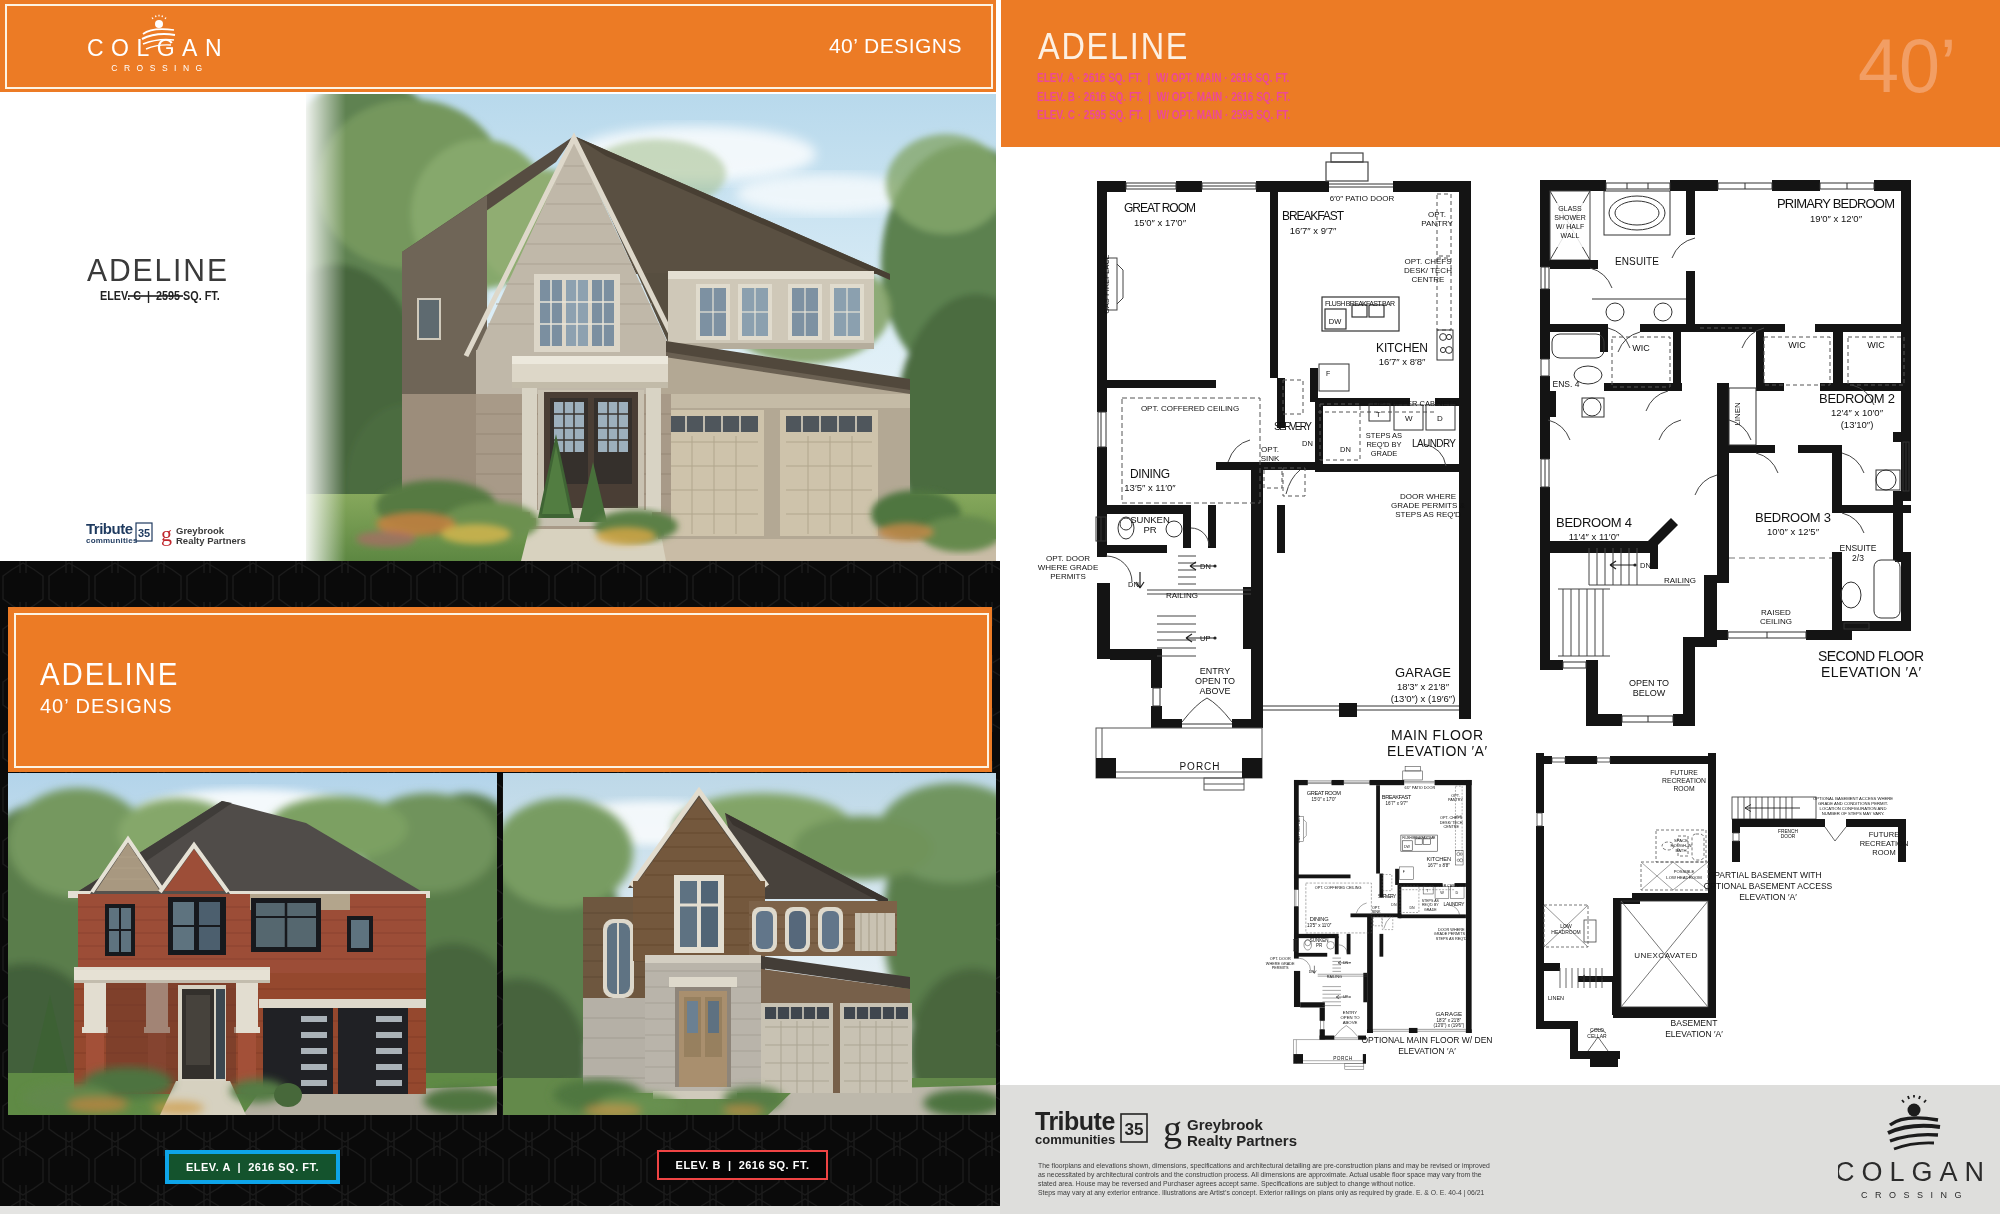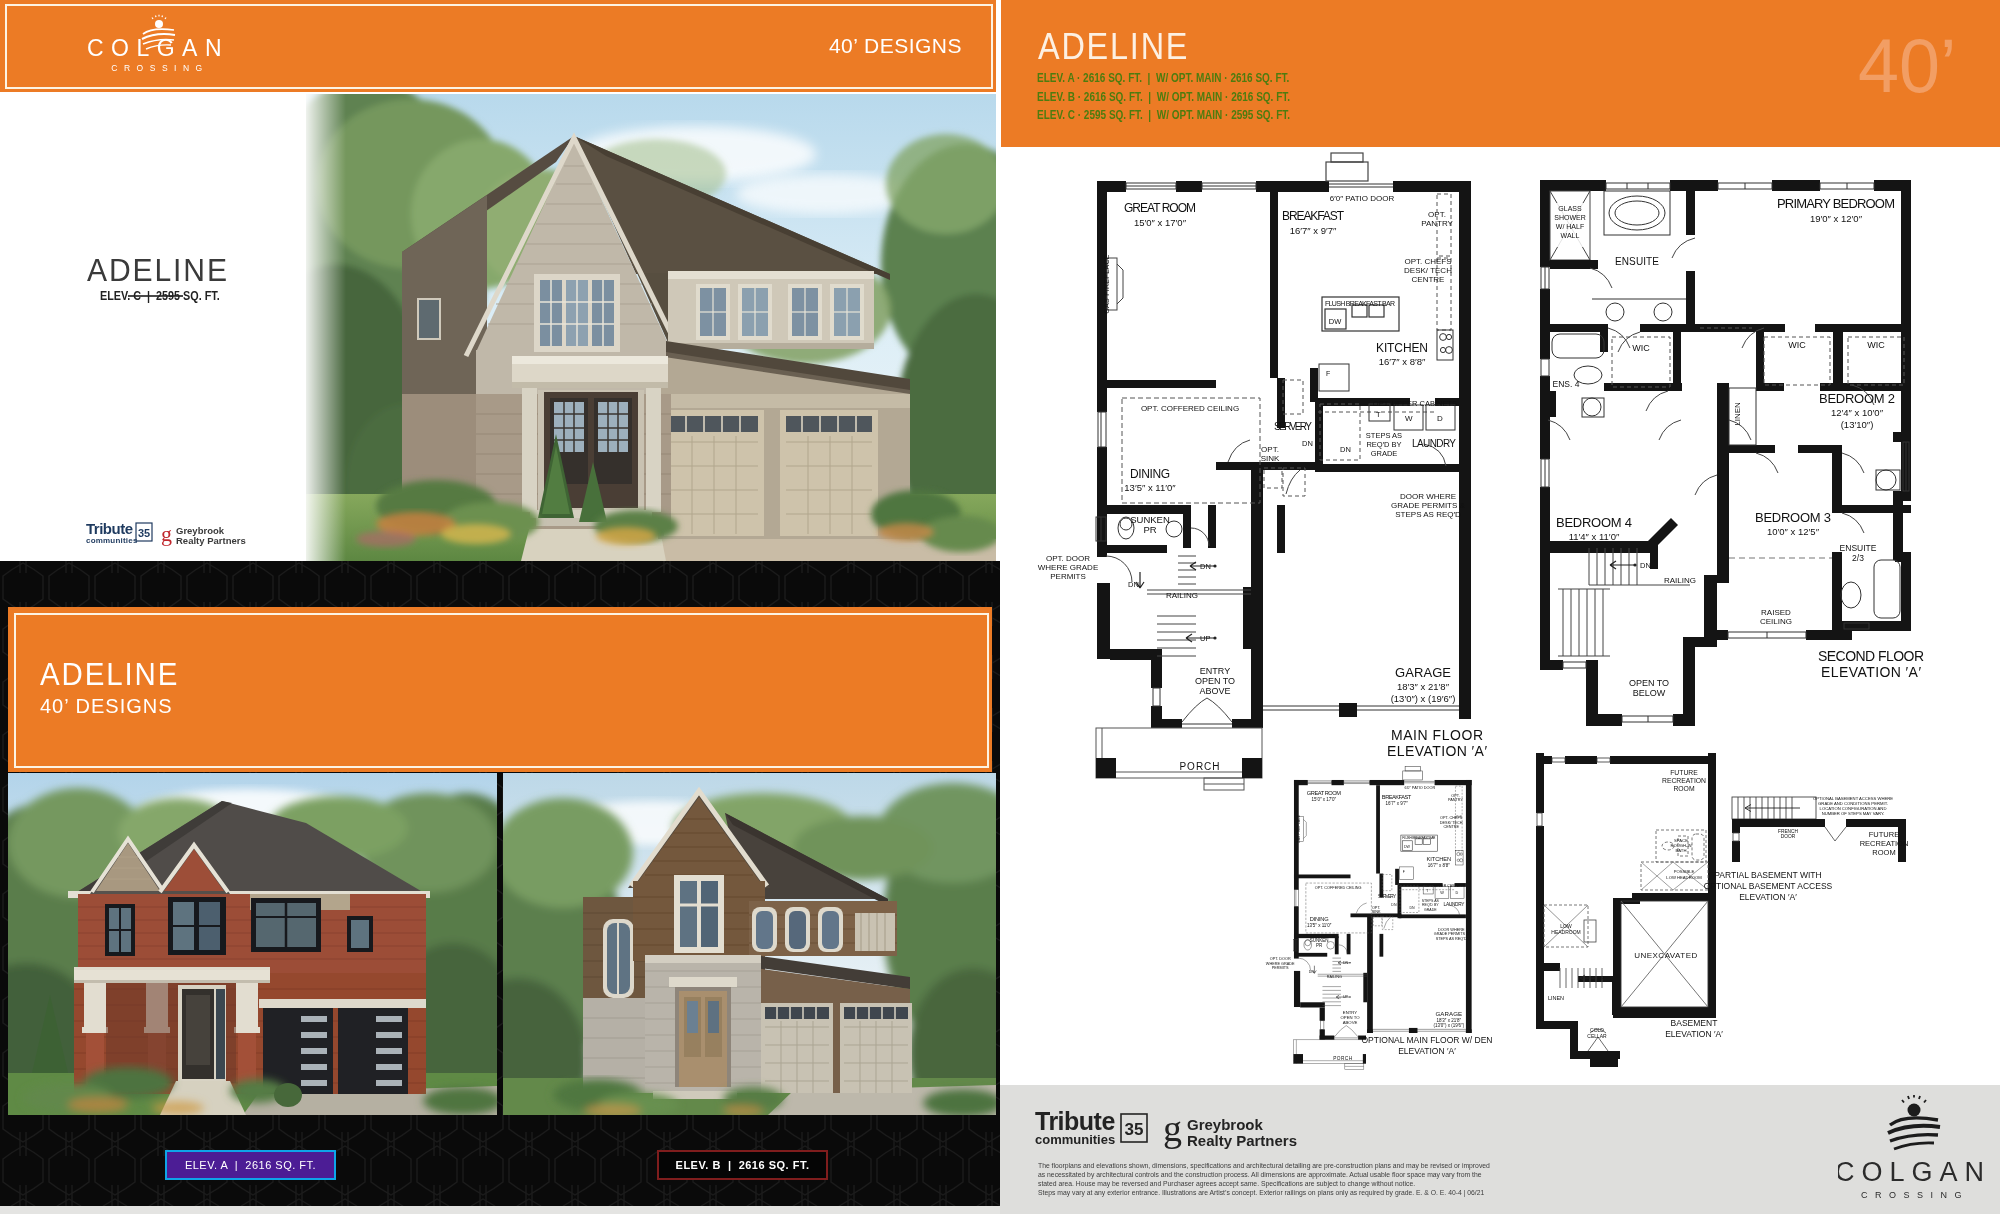--- a/index.html
+++ b/index.html
@@ -611,30 +611,30 @@
 <ellipse cx="95" cy="322" rx="45" ry="16" fill="#507741"></ellipse>
 <ellipse cx="135" cy="332" rx="40" ry="12" fill="#68904f"></ellipse>
 <ellipse cx="250" cy="326" rx="30" ry="12" fill="#567d45"></ellipse>
 <ellipse cx="460" cy="330" rx="40" ry="14" fill="#4d7340"></ellipse>
 <ellipse cx="110" cy="338" rx="28" ry="7" fill="#c9964a" opacity="0.7"></ellipse>
 <ellipse cx="240" cy="338" rx="20" ry="6" fill="#cf8d42" opacity="0.6"></ellipse>
 </g>
 </svg>
 </div>
 
-<div class="abs" style="left:165px;top:1150px;width:167px;height:26px;border:2px solid #0ea5e9;background:#4c1d95;color:#fff;font-size:11px;font-weight:normal;text-align:center;line-height:26px;"><span style="letter-spacing:0.5px;">ELEV. A &nbsp;|&nbsp; 2616 SQ. FT.</span></div>
-
-<div class="abs" style="left:657px;top:1150px;width:167px;height:26px;border:2px solid #7f1d1d;background:#050505;color:#fff;font-size:11px;font-weight:bold;text-align:center;line-height:26px;"><span style="letter-spacing:0.5px;">ELEV. B &nbsp;|&nbsp; 2616 SQ. FT.</span></div>
+<div class="abs" style="left:165px;top:1150px;width:167px;height:26px;border:4px solid #0ea5e9;background:#14532d;color:#fff;font-size:11px;font-weight:bold;text-align:center;line-height:26px;"><span style="letter-spacing:0.5px;">ELEV. A &nbsp;|&nbsp; 2616 SQ. FT.</span></div>
+
+<div class="abs" style="left:657px;top:1150px;width:167px;height:26px;border:2px solid #ef4444;background:#050505;color:#fff;font-size:11px;font-weight:bold;text-align:center;line-height:26px;"><span style="letter-spacing:0.5px;">ELEV. B &nbsp;|&nbsp; 2616 SQ. FT.</span></div>
 
 <div class="abs" style="left:0;top:1206px;width:1000px;height:8px;background:#e4e4e2;"></div>
 
 <div class="abs" style="left:1001px;top:0;width:999px;height:147px;background:#ec7b25;"></div>
 
 <div class="abs" style="left:1038px;top:26px;color:#fdf0e2;font-size:36px;font-weight:400;letter-spacing:2px;transform:scaleX(0.9);transform-origin:left center;">ADELINE</div>
-<div class="abs" style="left:1037px;top:69px;color:#4d7c0f;font-size:12.5px;font-weight:bold;line-height:18.5px;">
+<div class="abs" style="left:1037px;top:69px;color:#ec4899;font-size:12.5px;font-weight:bold;line-height:18.5px;">
 <span class="cond">ELEV. A · 2616 SQ. FT. &nbsp;|&nbsp; W/ OPT. MAIN · 2616 SQ. FT.</span><br>
 <span class="cond">ELEV. B · 2616 SQ. FT. &nbsp;|&nbsp; W/ OPT. MAIN · 2616 SQ. FT.</span><br>
 <span class="cond">ELEV. C · 2595 SQ. FT. &nbsp;|&nbsp; W/ OPT. MAIN · 2595 SQ. FT.</span>
 </div>
 
 <div class="abs" style="left:1858px;top:22px;color:#f29e64;font-size:76px;font-weight:400;transform:scaleX(0.97);transform-origin:left center;">40’</div>
 
 <div class="abs" id="plans" style="left:1000px;top:147px;width:1000px;height:938px;">
 <svg width="1000" height="938" viewBox="1000 147 1000 938" font-family="Liberation Sans, sans-serif" fill="#111">
 <g id="mainfloor">

